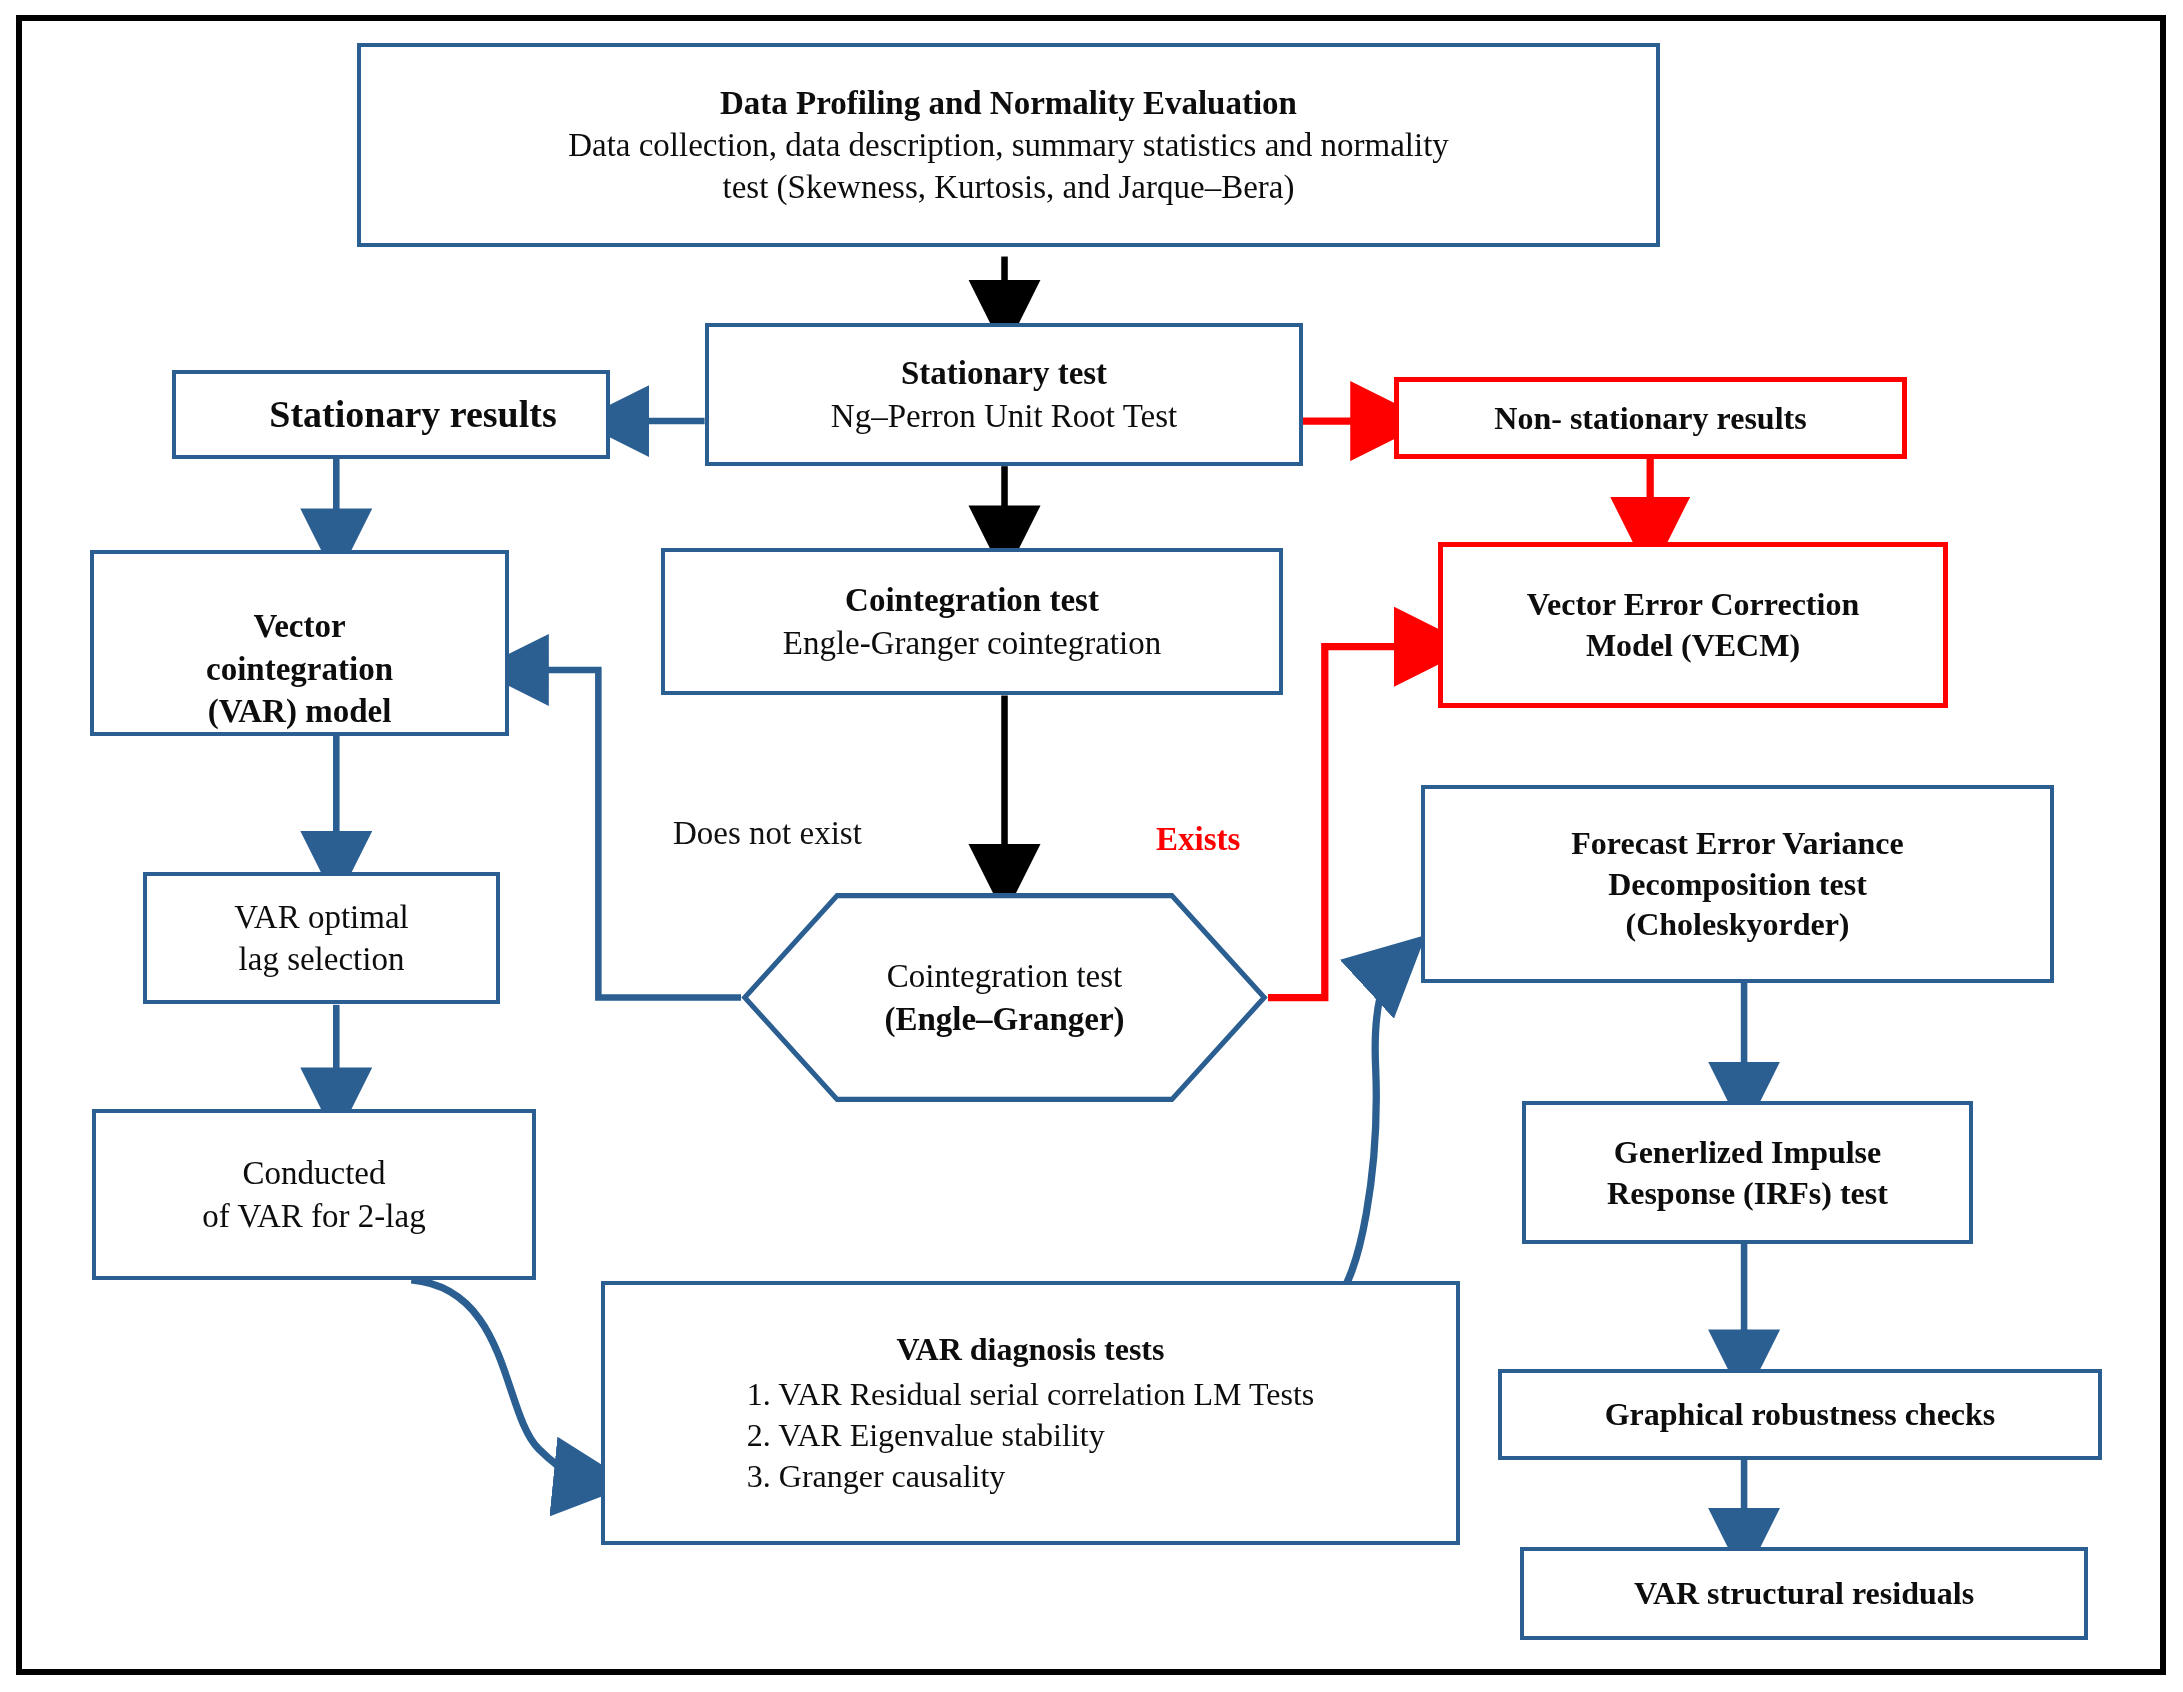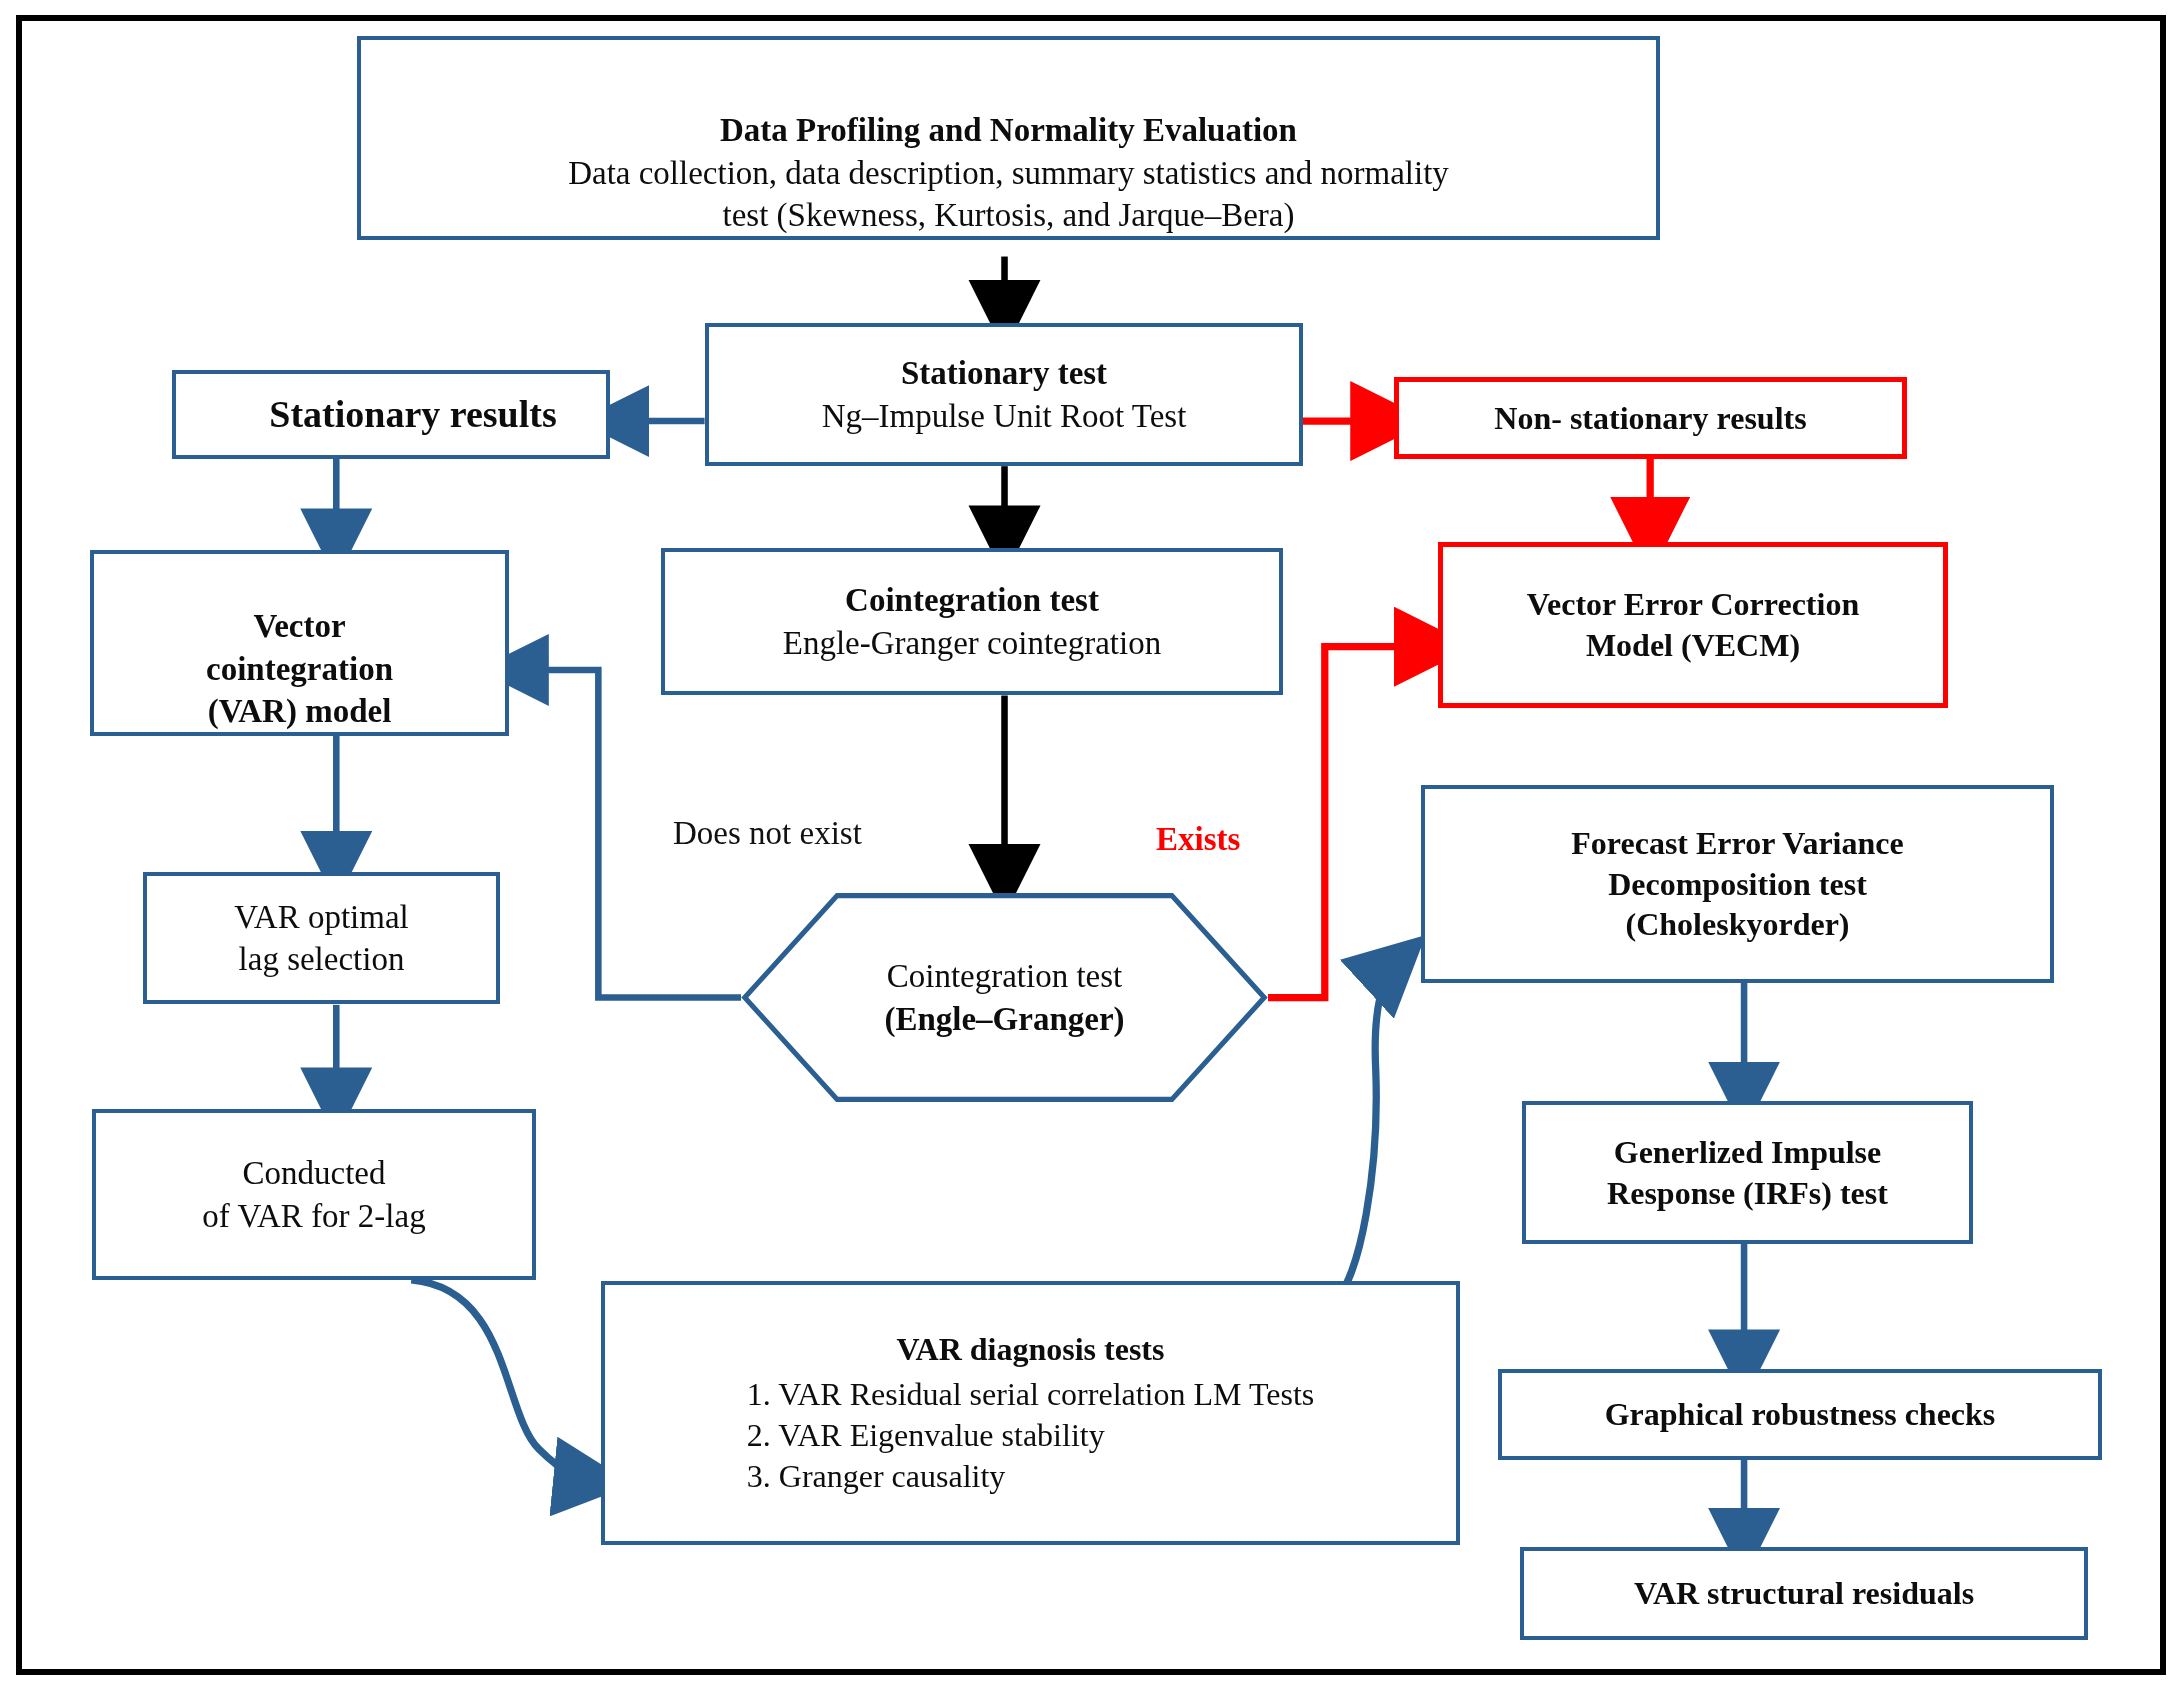--- a/index.html
+++ b/index.html
@@ -119,32 +119,32 @@
 
     <g>
       <path d="M2396,1708 L2396,1880" stroke="#2B5F92" stroke-width="9" fill="none" marker-end="url(#arrB)"></path>
     </g>
 
     <g>
       <path d="M2396,2005 L2396,2125" stroke="#2B5F92" stroke-width="9" fill="none" marker-end="url(#arrB)"></path>
     </g>
   </svg>
 
-  <div class="node blue" style="left:357px;top:36px;width:1303px;height:204px;align-items:flex-end;">
+  <div class="node blue" style="left:357px;top:43px;width:1303px;height:204px;">
     <div class="txt" style="font-size:33px;">
       <div class="b">Data Profiling and Normality Evaluation</div>
       <div class="n">Data collection, data description, summary statistics and normality</div>
       <div class="n">test (Skewness, Kurtosis, and Jarque–Bera)</div>
     </div>
   </div>
 
   <div class="node blue" style="left:705px;top:323px;width:598px;height:143px;">
     <div class="txt" style="font-size:33px;">
       <div class="b">Stationary test</div>
-      <div class="n">Ng–Impulse Unit Root Test</div>
+      <div class="n">Ng–Perron Unit Root Test</div>
     </div>
   </div>
 
   <div class="node blue" style="left:172px;top:370px;width:438px;height:89px;">
     <div class="txt b" style="font-size:38px;margin-left:44px;">Stationary results</div>
   </div>
 
   <div class="node red" style="left:1394px;top:377px;width:513px;height:82px;">
     <div class="txt b" style="font-size:32px;">Non- stationary results</div>
   </div>

